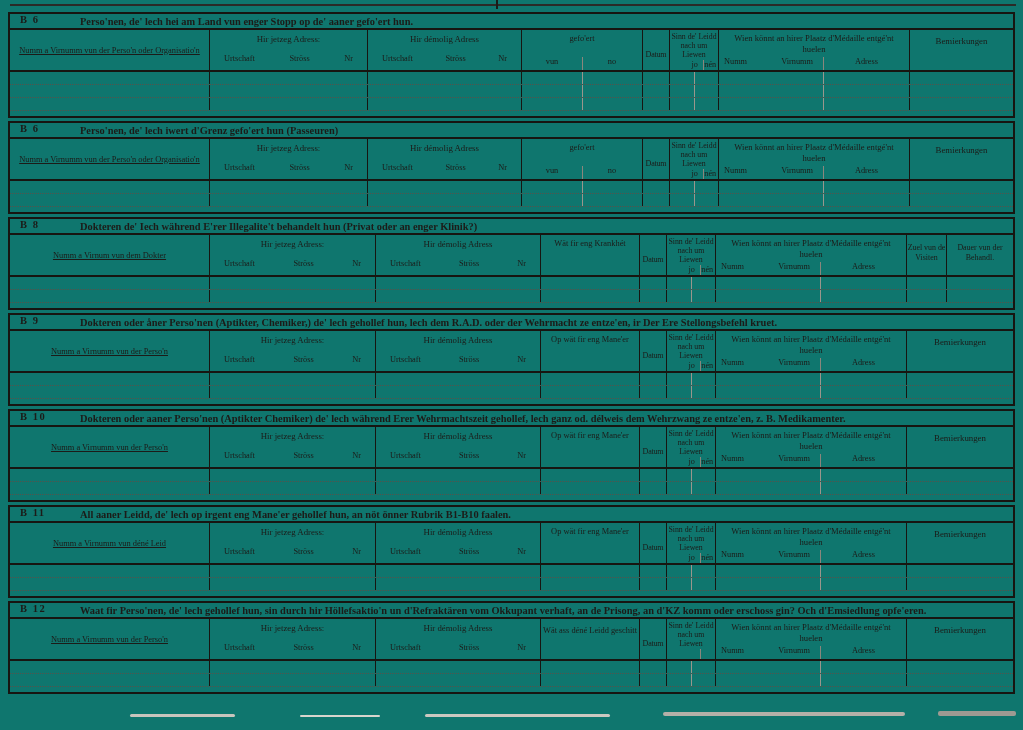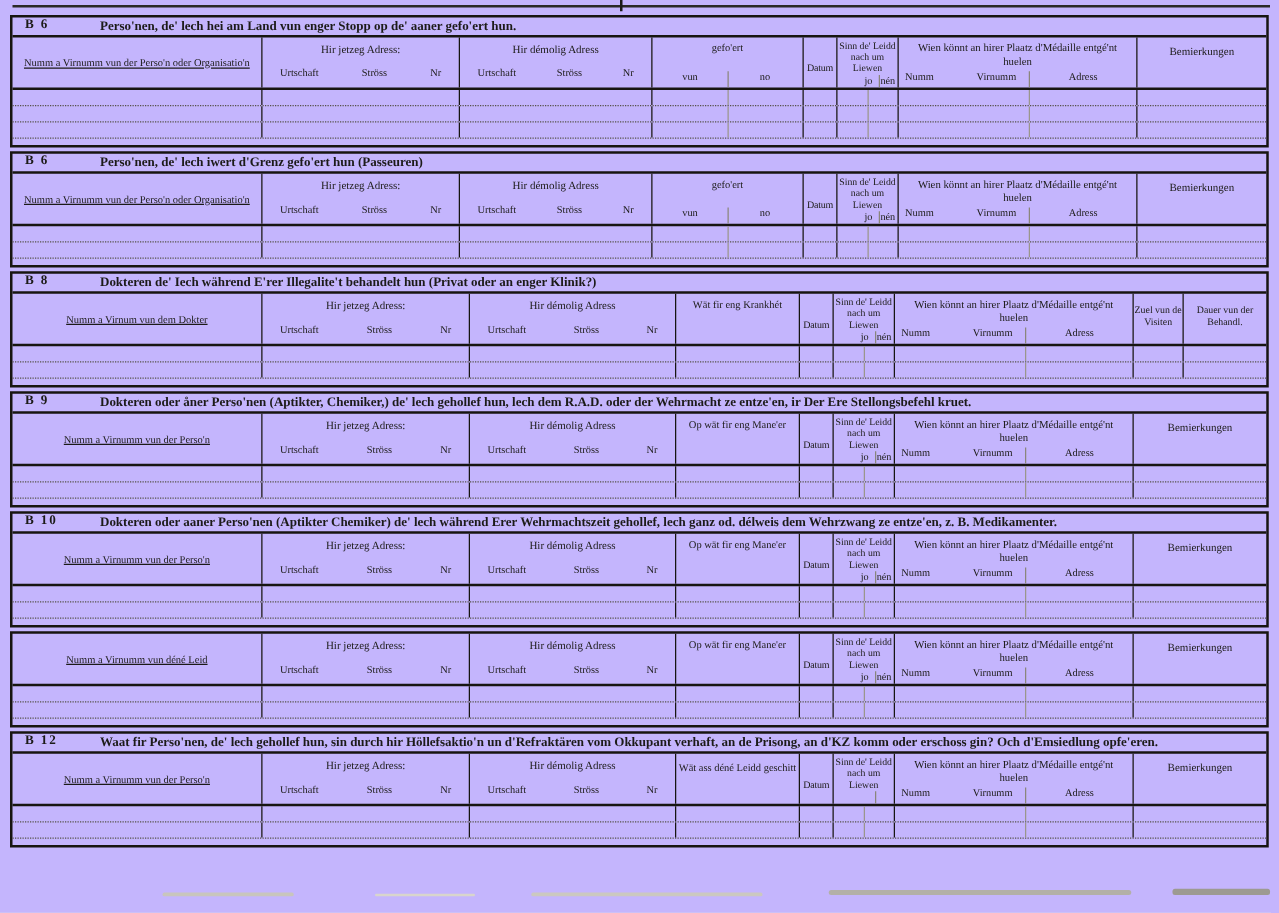--- a/index.html
+++ b/index.html
@@ -3,21 +3,21 @@
 <meta charset="utf-8">
 <style>
   html,body{margin:0;padding:0;}
   body{
     font-family:"Liberation Serif","DejaVu Serif",serif;
     background:#e8e6e0;
   }
   .page{
     position:relative;
     width:1023px;height:730px;
-    background:#c4b5fd;
+    background:#0f766e;
     overflow:hidden;
     color:#1c1b18;
   }
   .top-rule{position:absolute;left:10px;top:4px;width:1006px;height:2px;background:#2b2a27;}
   .fold-tick{position:absolute;left:496px;top:0;width:2px;height:9px;background:#1c1b18;}
   .sheet{position:absolute;left:8px;top:12px;width:1007px;}
 
   .sec{
     box-sizing:border-box;width:100%;
     border:2px solid #171511;
@@ -626,20 +626,24 @@
               <div class="bw-r"></div>
             </div>
         <div class="bcell c-bem"></div>
 
       </div>
         </div>
     <div class="body-spacer"></div>
   </div>
 
   <div class="sec v-d">
+    <div class="sec-title">
+      <span class="sec-id">B 11</span>
+      <span class="sec-heading">All aaner Leidd, de' lech op irgent eng Mane'er gehollef hun, an nöt önner Rubrik B1-B10 faalen.</span>
+    </div>
     <div class="sec-header">
       <div class="hcell c-col1">
         <div class="col1-label">Numm a Virnumm vun déné Leid</div>
       </div>
       <div class="hcell c-a1">
         <div class="addr-label">Hir jetzeg Adress:</div>
         <div class="addr-subs">
           <span>Urtschaft</span>
           <span>Ströss</span>
           <span>Nr</span>

